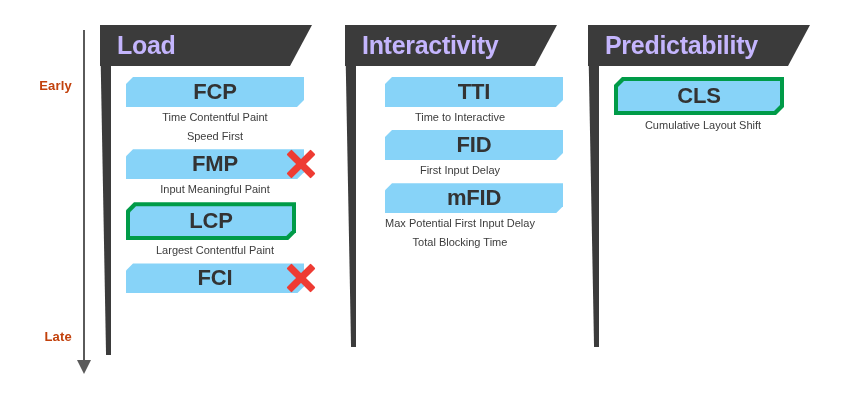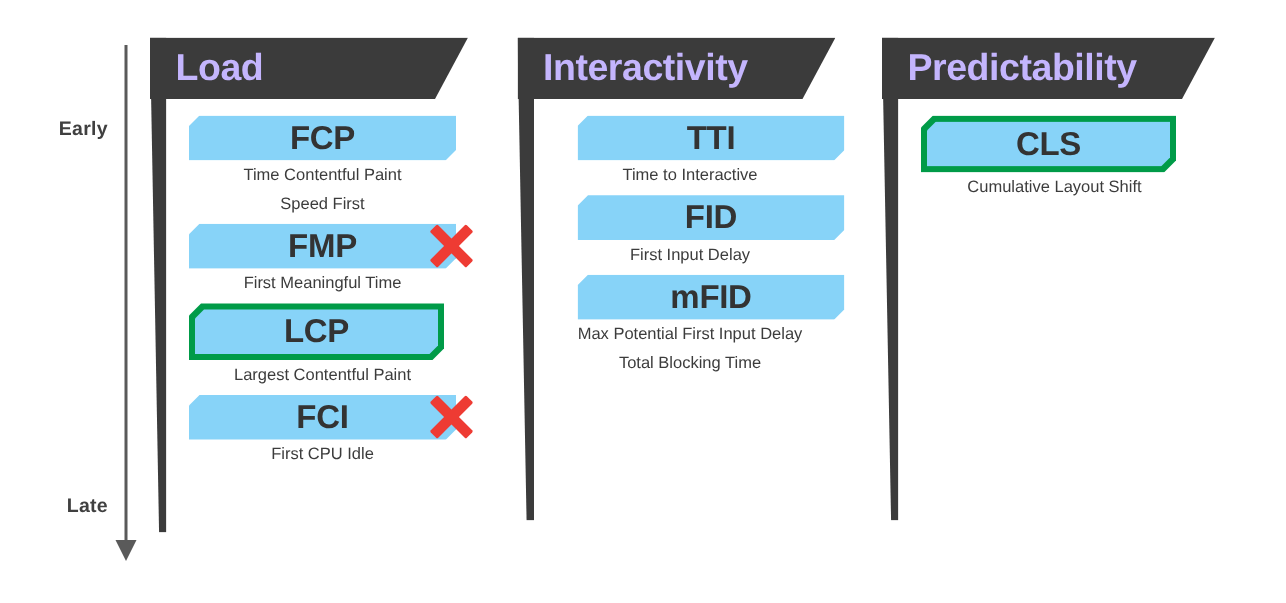--- a/index.html
+++ b/index.html
@@ -39,21 +39,21 @@
     height: 0;
     border-left: 7px solid transparent;
     border-right: 7px solid transparent;
     border-top: 14px solid #5a5a5a;
   }
   .axis-label {
     position: absolute;
     right: 28px;
     font-size: 13px;
     font-weight: bold;
-    color: #404040;
+    color: #c2410c;
     letter-spacing: 0.2px;
     white-space: nowrap;
   }
   .axis-label.early { top: 78px; }
   .axis-label.late  { top: 329px; }
 
   
   .column {
     position: absolute;
     top: 25px;
@@ -225,21 +225,21 @@
     <div class="metric">
       <div class="pill-wrap">
         <div class="pill">
           <span class="abbr">FMP</span>
         </div>
         <div class="deprecated-x">
           <span class="a"></span>
             <span class="b"></span>
         </div>
       </div>
-      <span class="caption">First Meaningful Time</span>
+      <span class="caption">Input Meaningful Paint</span>
     </div>
 
     <div class="metric core">
       <div class="pill-wrap">
         <div class="pill">
           <div class="pill-inner">
             <span class="abbr">LCP</span>
           </div>
         </div>
       </div>
@@ -249,21 +249,20 @@
     <div class="metric">
       <div class="pill-wrap">
         <div class="pill">
           <span class="abbr">FCI</span>
         </div>
         <div class="deprecated-x">
           <span class="a"></span>
             <span class="b"></span>
         </div>
       </div>
-      <span class="caption">First CPU Idle</span>
     </div>
 
   </div>
 </div>
 
 <div class="column col-inter">
   <div class="spine"></div>
   <div class="banner">
     <div class="banner-title">Interactivity</div>
   </div>

